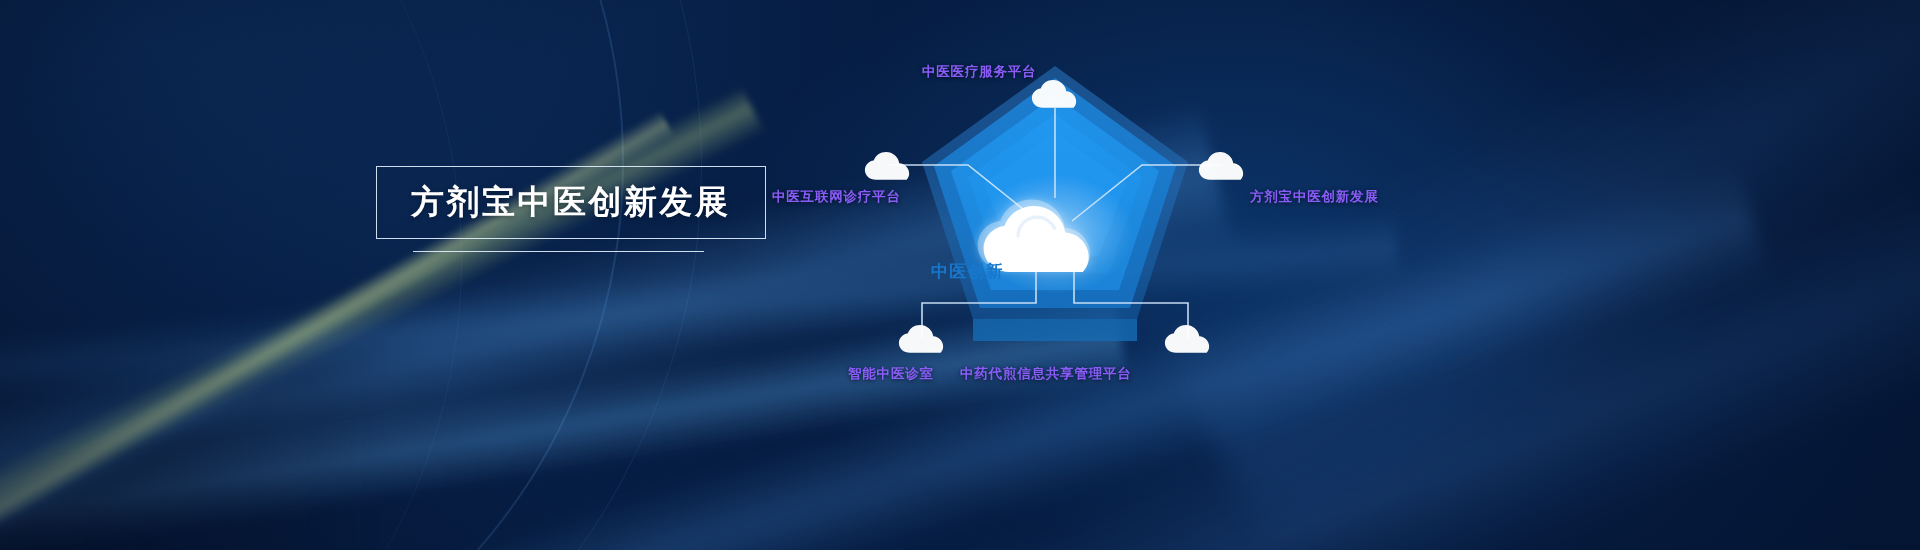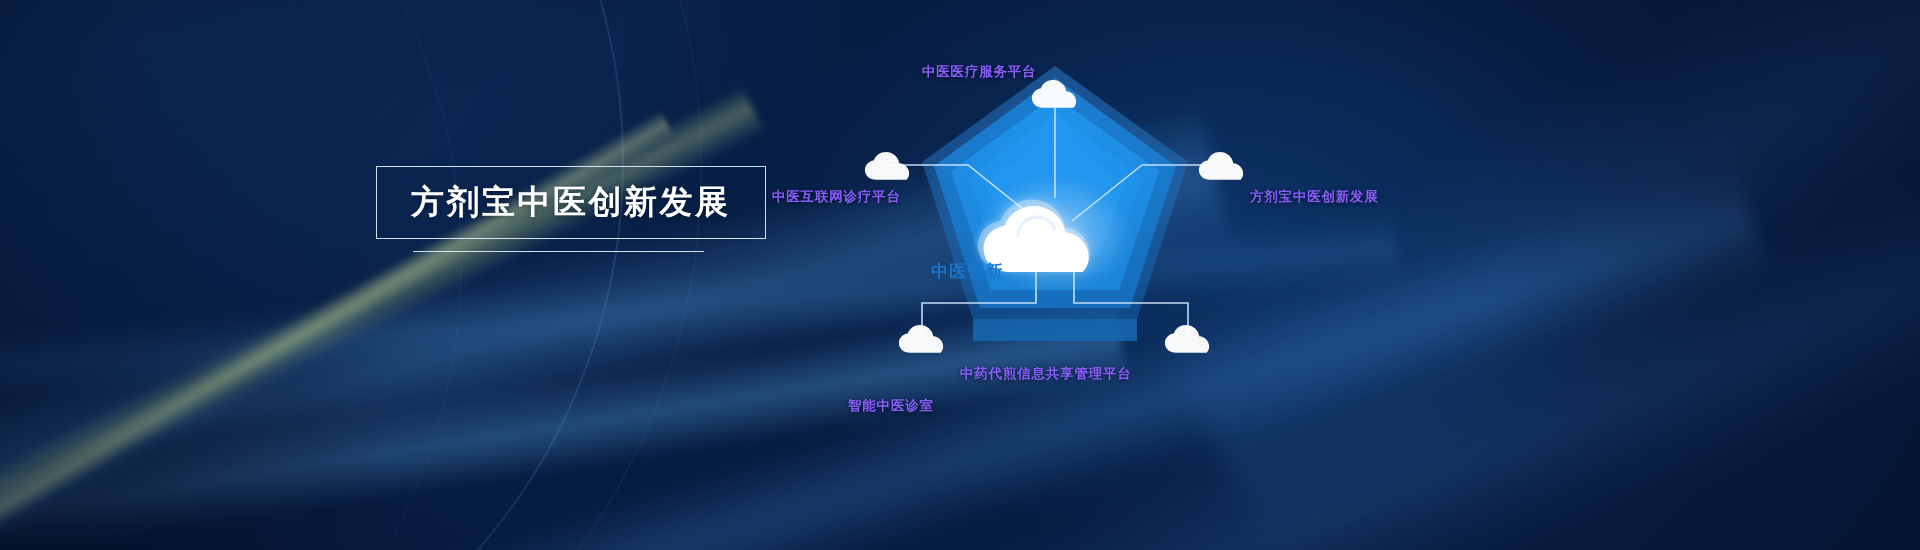--- a/index.html
+++ b/index.html
@@ -86,21 +86,21 @@
   .diagram{position:absolute;left:770px;top:38px;width:620px;height:380px;}
   .diagram svg{display:block;overflow:visible;}
 
   .lbl{
     position:absolute;color:#8b5cf6;font-size:13.5px;font-weight:700;
     letter-spacing:.8px;white-space:nowrap;text-shadow:0 1px 4px rgba(0,10,30,.75);
   }
   .lbl-top{left:152px;top:25px;}
   .lbl-left{left:2px;top:150px;}
   .lbl-right{left:480px;top:150px;}
-  .lbl-bl{left:78px;top:327px;margin-top:32px;}
+  .lbl-bl{left:78px;top:327px;}
   .lbl-br{left:190px;top:327px;}
 
   .center-text{
     position:absolute;left:161px;top:186px;width:120px;text-align:left;
     color:#1878cd;font-size:17px;font-weight:700;letter-spacing:1.2px;margin-top:36px;
   }
 </style>
 </head>
 <body>
 

